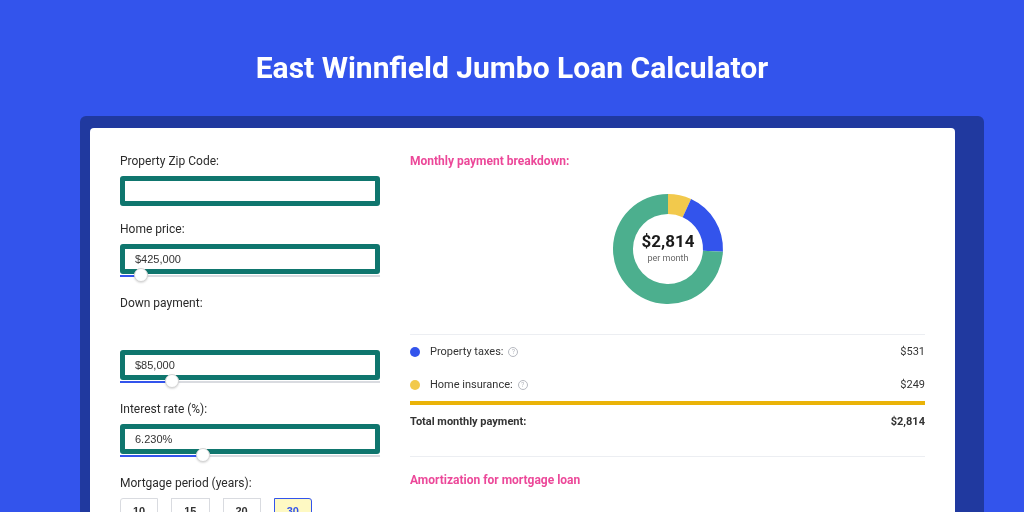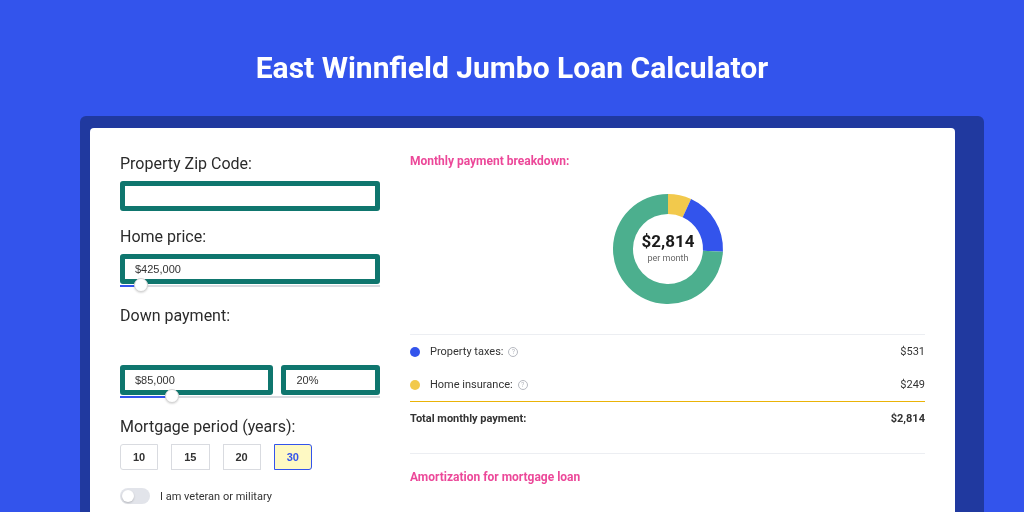--- a/index.html
+++ b/index.html
@@ -42,21 +42,21 @@
     gap: 30px;
   }
   .col-left {
     width: 260px;
     flex-shrink: 0;
   }
   .col-right {
     flex: 1;
   }
   .lbl {
-    font-size: 16px;
+    font-size: 12px;
     color: #2b2b2b;
     margin-bottom: 8px;
     display: block;
   }
   .field {
     margin-bottom: 16px;
   }
   .txt {
     width: 100%;
     height: 30px;
@@ -177,21 +177,21 @@
   }
   .dot {
     width: 10px;
     height: 10px;
     border-radius: 50%;
     margin-right: 10px;
     flex-shrink: 0;
   }
   .blabel { flex: 1; display: flex; align-items: center; gap: 5px; }
   .bval { font-weight: 400; }
-  .brow.total { font-weight: 700; border-top: 1px solid #eab308; }
+  .brow.total { font-weight: 700; border-top: 4px solid #eab308; }
   .brow.total .bval { font-weight: 700; }
   .info-ic {
     width: 10px;
     height: 10px;
     border: 1px solid #b6b9c0;
     border-radius: 50%;
     display: inline-flex;
     align-items: center;
     justify-content: center;
     font-size: 7px;
@@ -221,29 +221,37 @@
           <div class="slider-track"></div>
           <div class="slider-fill" style="width: 8%;"></div>
           <div class="slider-thumb" style="left: 8%;"></div>
         </div>
       </div>
 
       <div class="field">
         <label class="lbl">Down payment:</label>
         <div class="row2">
           <input class="txt" type="text" value="$85,000" style="">
-          <input class="txt" type="text" value="20%" style="">
         </div>
         <div class="slider-wrap">
           <div class="slider-track"></div>
           <div class="slider-fill" style="width: 20%;"></div>
           <div class="slider-thumb" style="left: 20%;"></div>
         </div>
       </div>
 
+      <div class="field">
+        <label class="lbl">Interest rate (%):</label>
+        <input class="txt" type="text" value="6.230%" style="">
+        <div class="slider-wrap">
+          <div class="slider-track"></div>
+          <div class="slider-fill" style="width: 32%;"></div>
+          <div class="slider-thumb" style="left: 32%;"></div>
+        </div>
+      </div>
 
       <div class="field">
         <label class="lbl">Mortgage period (years):</label>
         <div class="seg" id="period-seg">
             <button class="seg-btn">10</button>
             <button class="seg-btn">15</button>
             <button class="seg-btn">20</button>
             <button class="seg-btn active">30</button>
           </div>
       </div>

